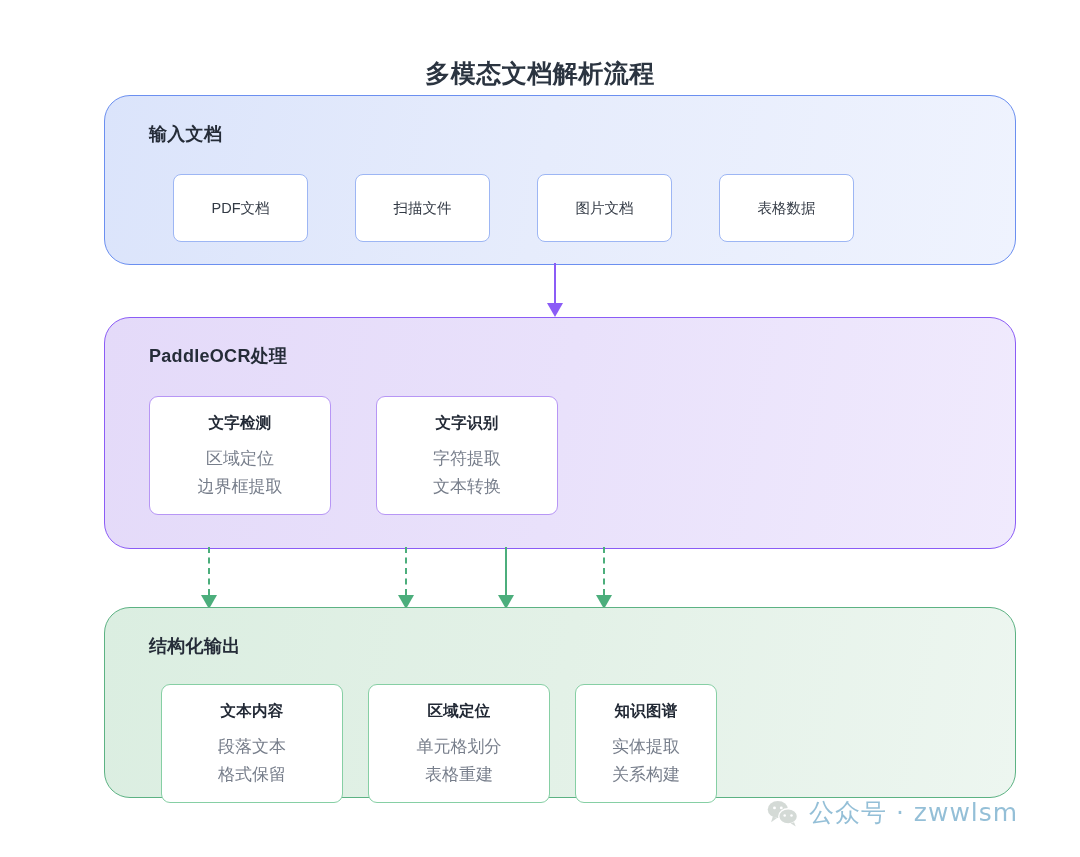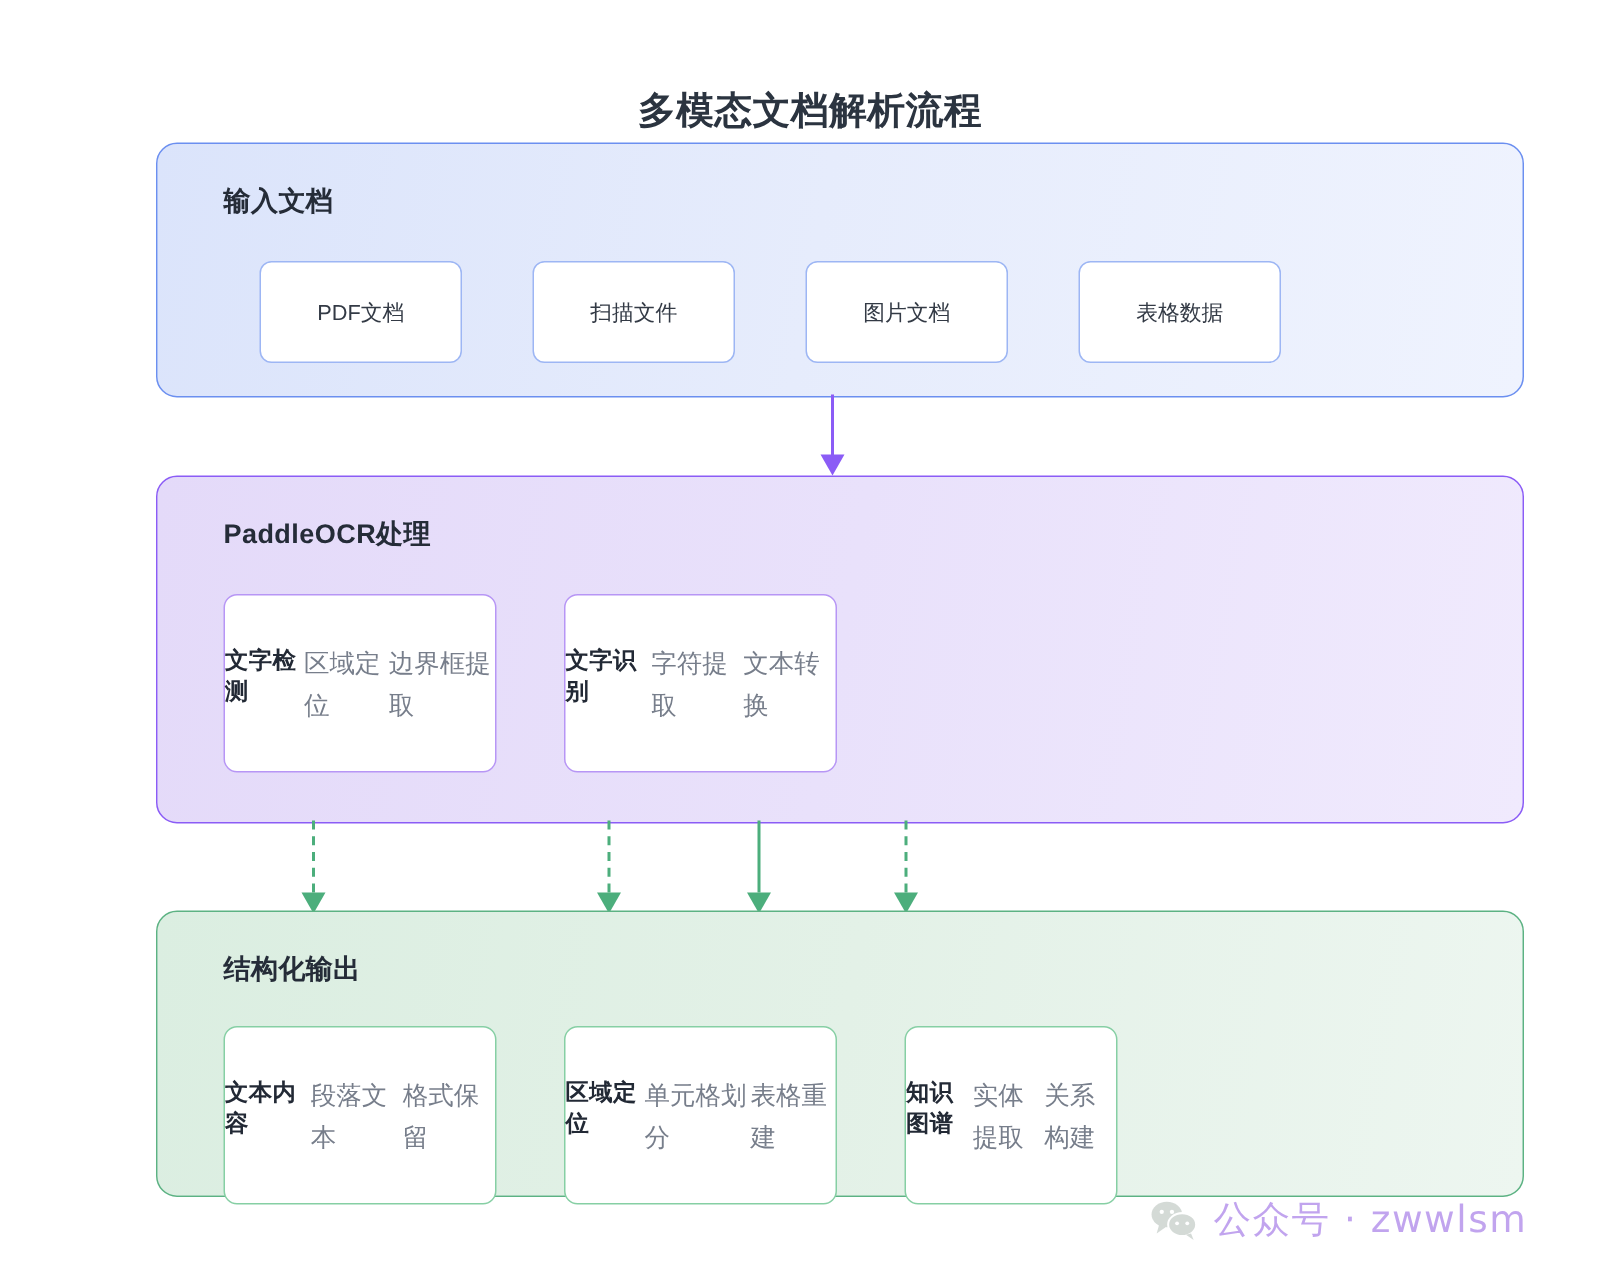--- a/index.html
+++ b/index.html
@@ -18,21 +18,21 @@
     font-size: 25px;
     font-weight: bold;
     color: #2b3440;
     letter-spacing: 0.5px;
     margin-top: 45px;
   }
 
   
   .section {
     position: absolute;
-    border-radius: 14px;
+    border-radius: 26px;
     border-width: 1.6px;
     border-style: solid;
   }
   .section-title {
     position: absolute;
     left: 44px; top: 26px;
     font-size: 18px;
     font-weight: bold;
     color: #252c38;
     letter-spacing: 0.3px;
@@ -72,32 +72,33 @@
     width: 182px; height: 119px;
     border-color: #b796f5;
   }
 
   
   #sec-out {
     left: 104px; top: 607px; width: 912px; height: 191px;
     border-color: #5cb283;
     background: linear-gradient(100deg, #dbeee1 0%, #e3f1e7 50%, #edf6f0 100%);
   }
-  #sec-out .cards { top: 76px; gap: 45px; }
+  #sec-out .cards { top: 76px; gap: 25px; margin-left: 12px; }
   #sec-out .card-detail {
     width: 182px; height: 119px;
     border-color: #86cfa4;
   }
   #sec-out .card-detail.narrow { width: 142px; }
 
   .card-detail {
     background: #ffffff;
     border: 1.3px solid #b796f5;
     border-radius: 9px;
     display: flex;
+    flex-direction: column;
     align-items: center;
     justify-content: center;
     padding-top: 2px;
   }
   .card-head {
     font-size: 15.5px;
     font-weight: bold;
     color: #222935;
     margin-bottom: 11px;
     letter-spacing: 0.3px;
@@ -148,21 +149,21 @@
     position: absolute;
     left: 766px; top: 796px;
     display: flex;
     align-items: center;
     gap: 9px;
     opacity: 0.42;
     pointer-events: none;
   }
   #watermark .wm-text {
     font-size: 25px;
-    color: #6d28d9;
+    color: #0369a1;
     letter-spacing: 1px;
     font-family: "DejaVu Sans", sans-serif;
     text-align: center;
   }
   .wechat-icon { width: 34px; height: 28px; display: block; }
 </style>
 </head>
 <body>
 
 <div class="page">

